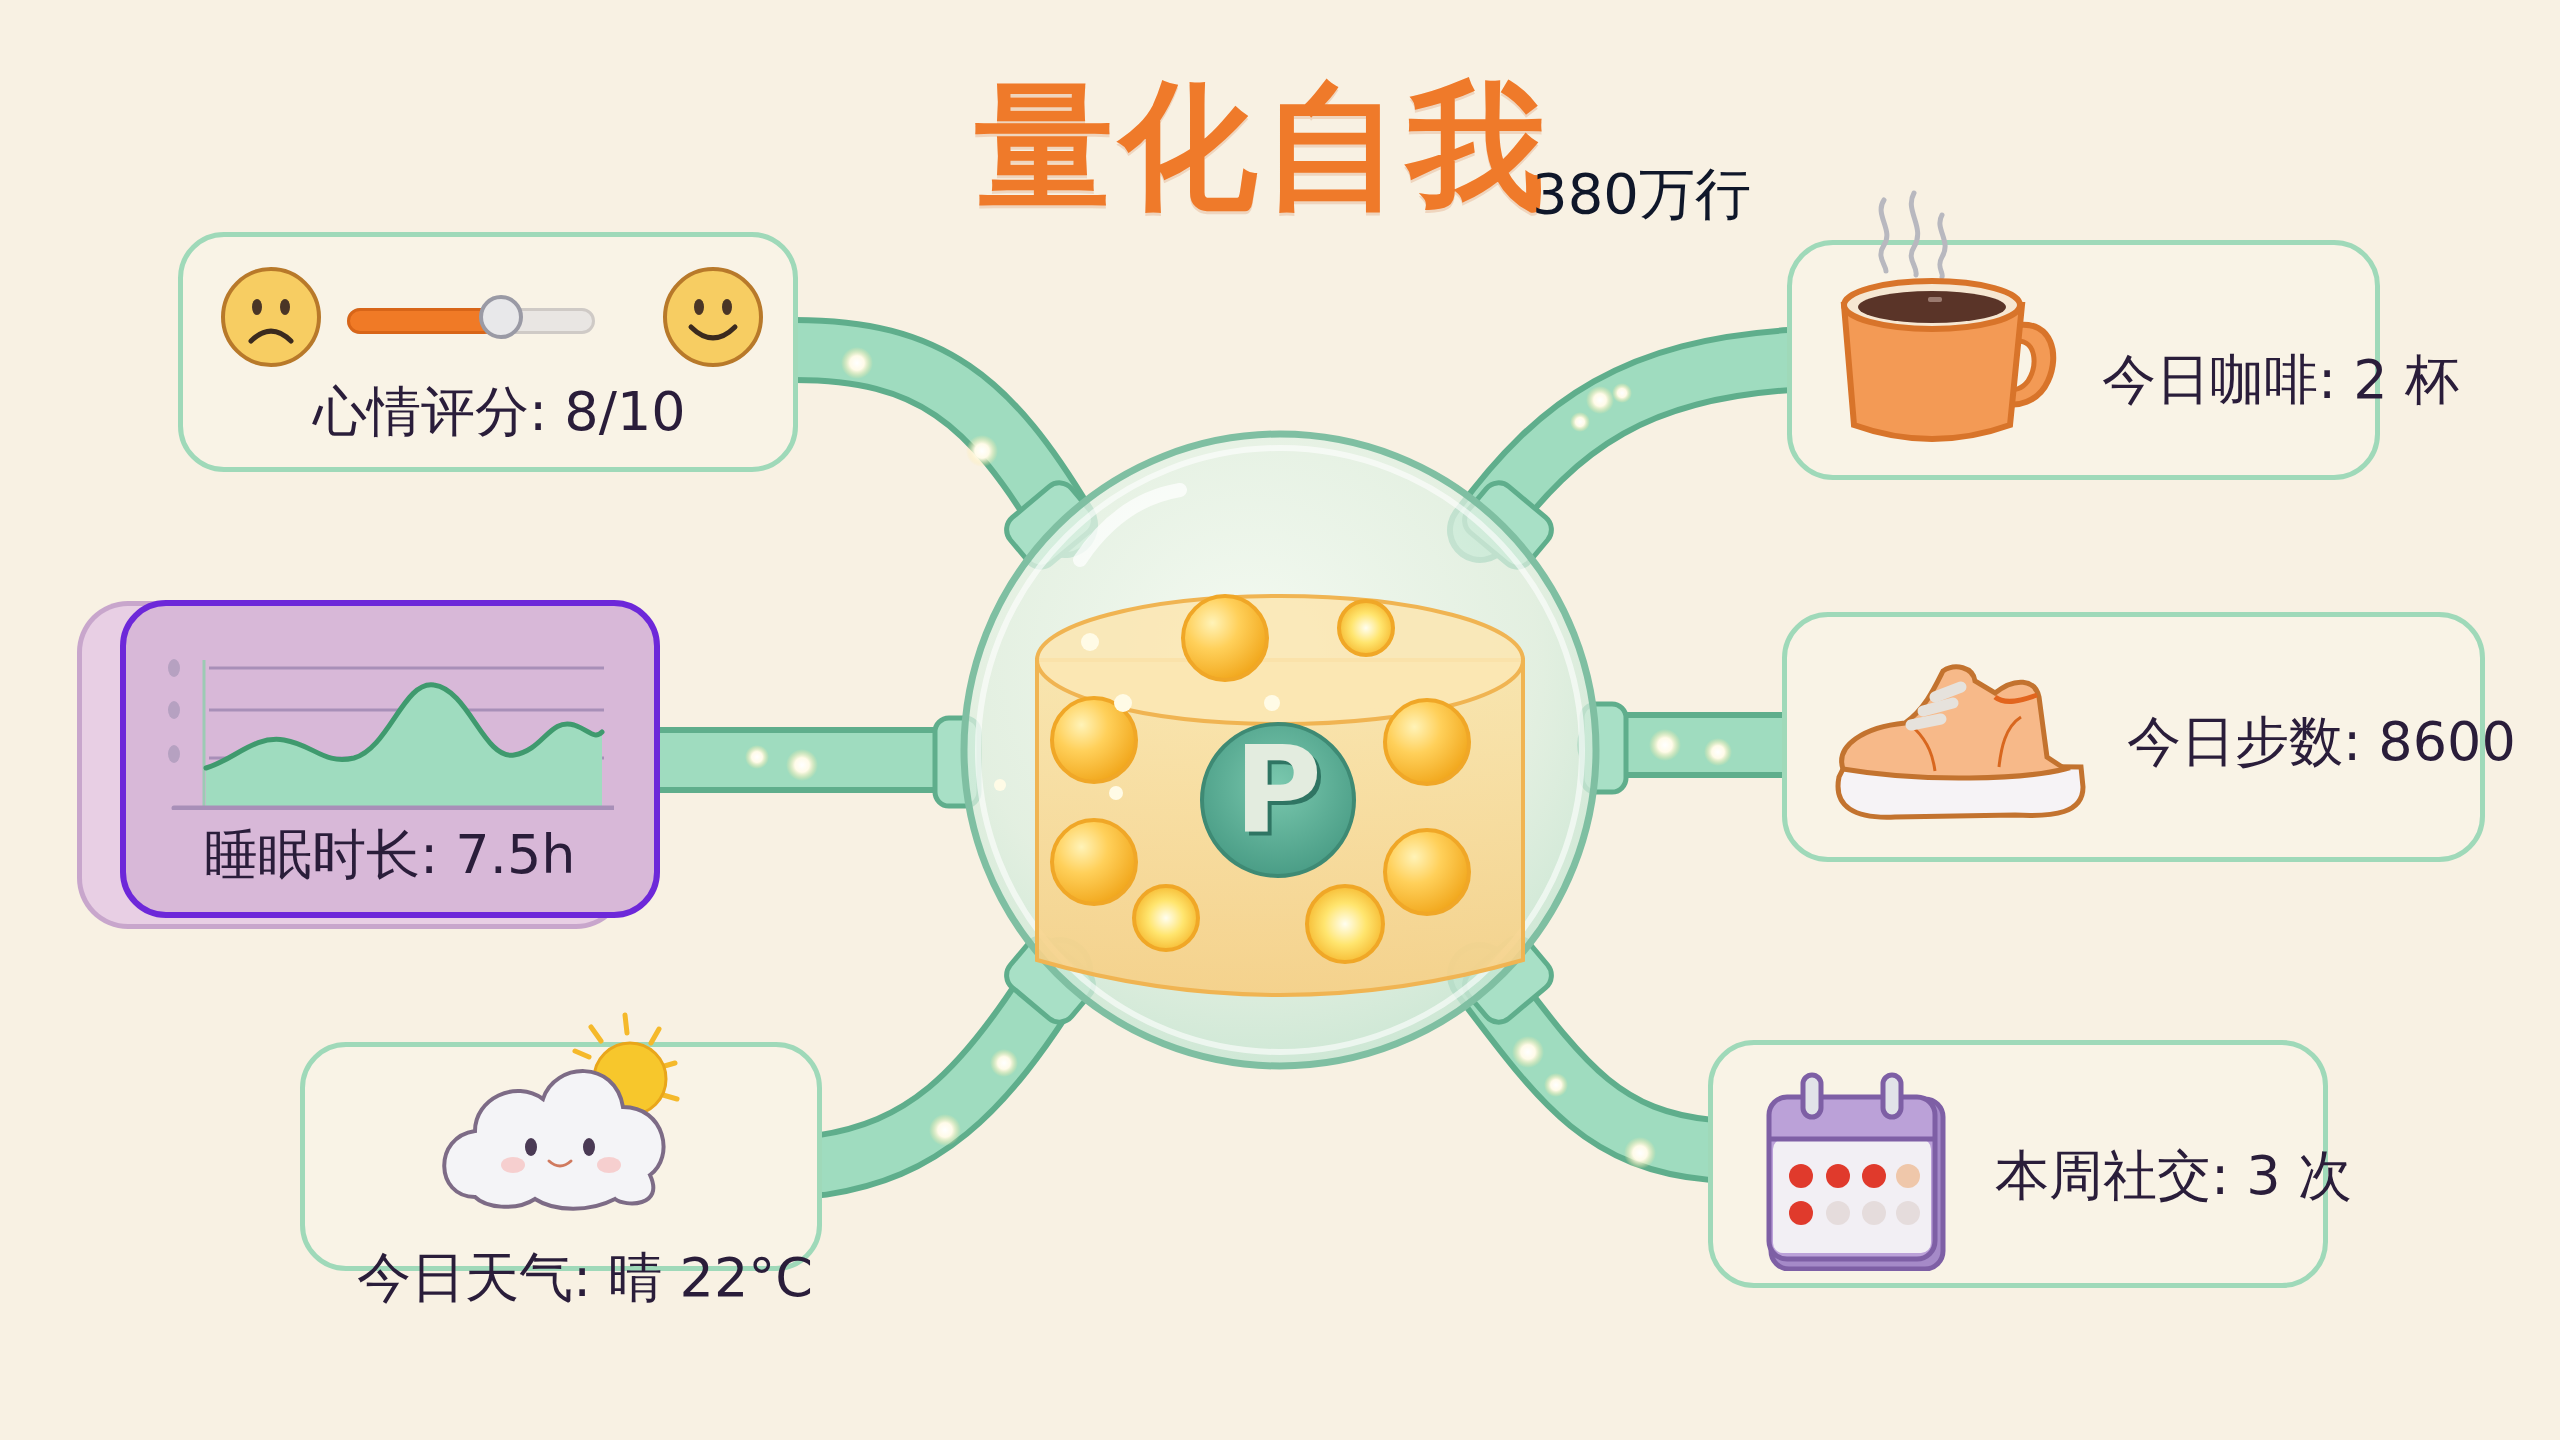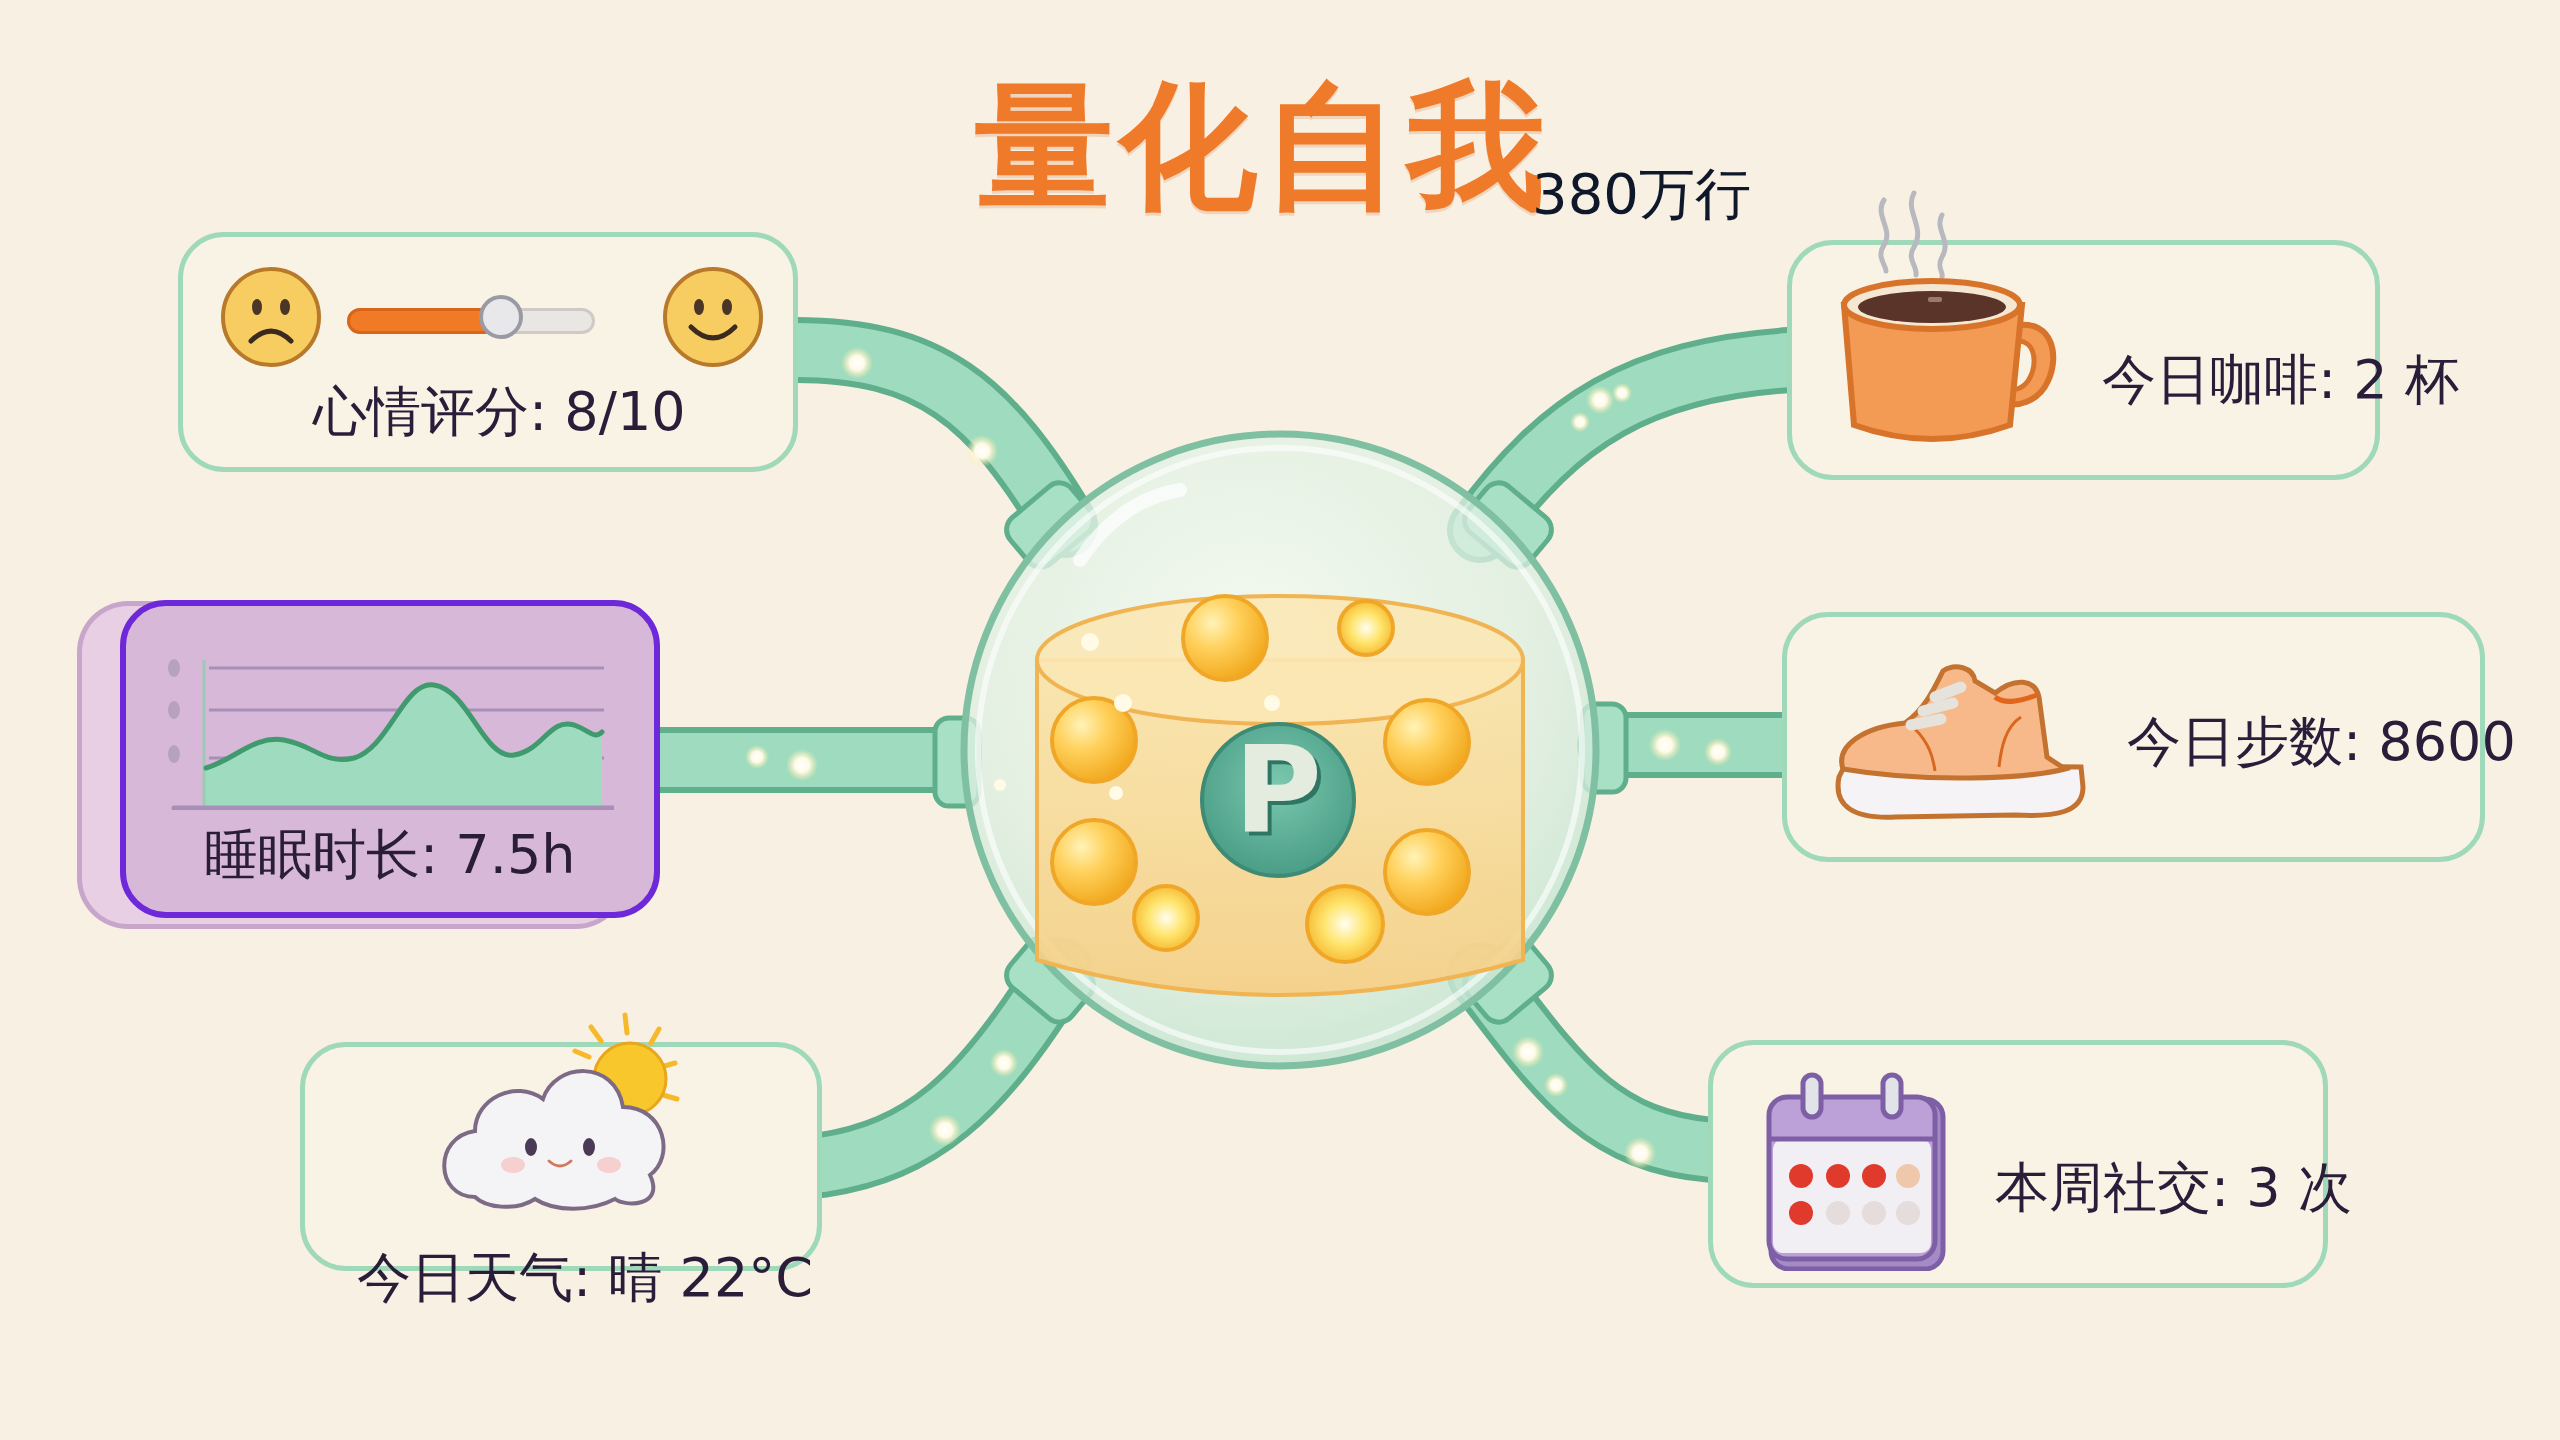--- a/index.html
+++ b/index.html
@@ -262,14 +262,14 @@
       <circle cx="38" cy="105" r="12" fill="#e03a2c"></circle>
       <circle cx="75" cy="105" r="12" fill="#e03a2c"></circle>
       <circle cx="111" cy="105" r="12" fill="#e03a2c"></circle>
       <circle cx="145" cy="105" r="12" fill="#efc7aa"></circle>
       <circle cx="38" cy="142" r="12" fill="#e03a2c"></circle>
       <circle cx="75" cy="142" r="12" fill="#e5dcdc"></circle>
       <circle cx="111" cy="142" r="12" fill="#e5dcdc"></circle>
       <circle cx="145" cy="142" r="12" fill="#e5dcdc"></circle>
     </g>
   </svg>
-  <div class="card-label" style="left:282px;top:116px;">本周社交: 3 次</div>
+  <div class="card-label" style="left:282px;top:104px;">本周社交: 3 次</div>
 </div>
 
 </body></html>

